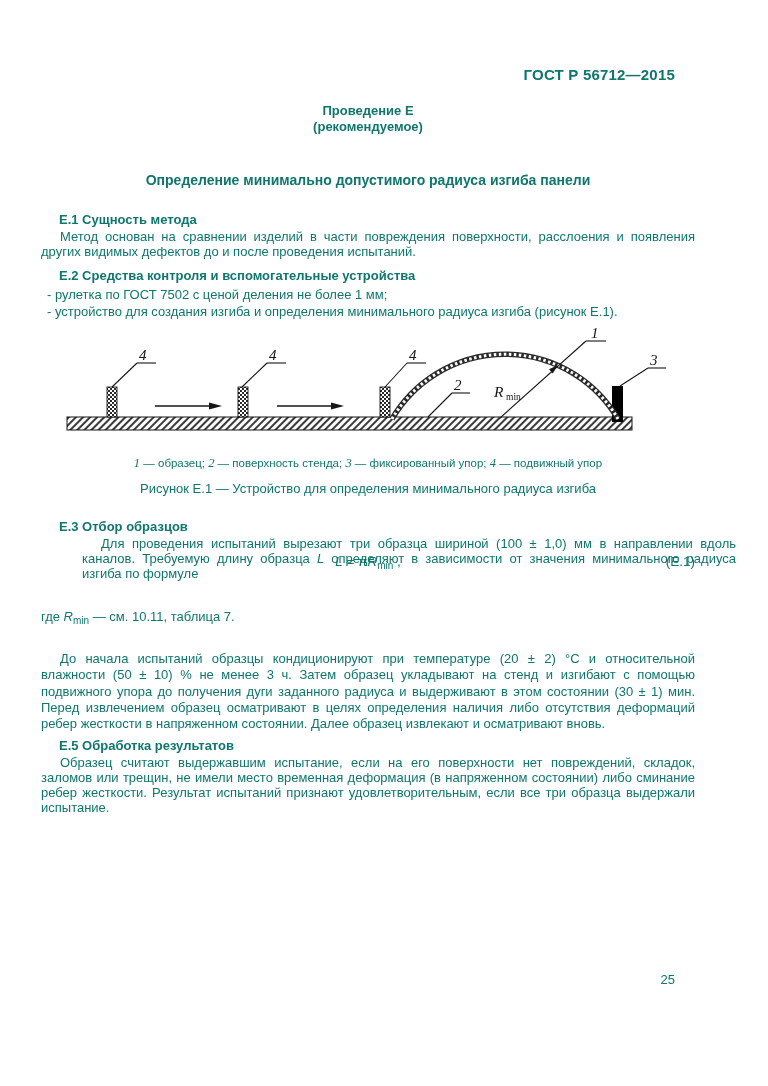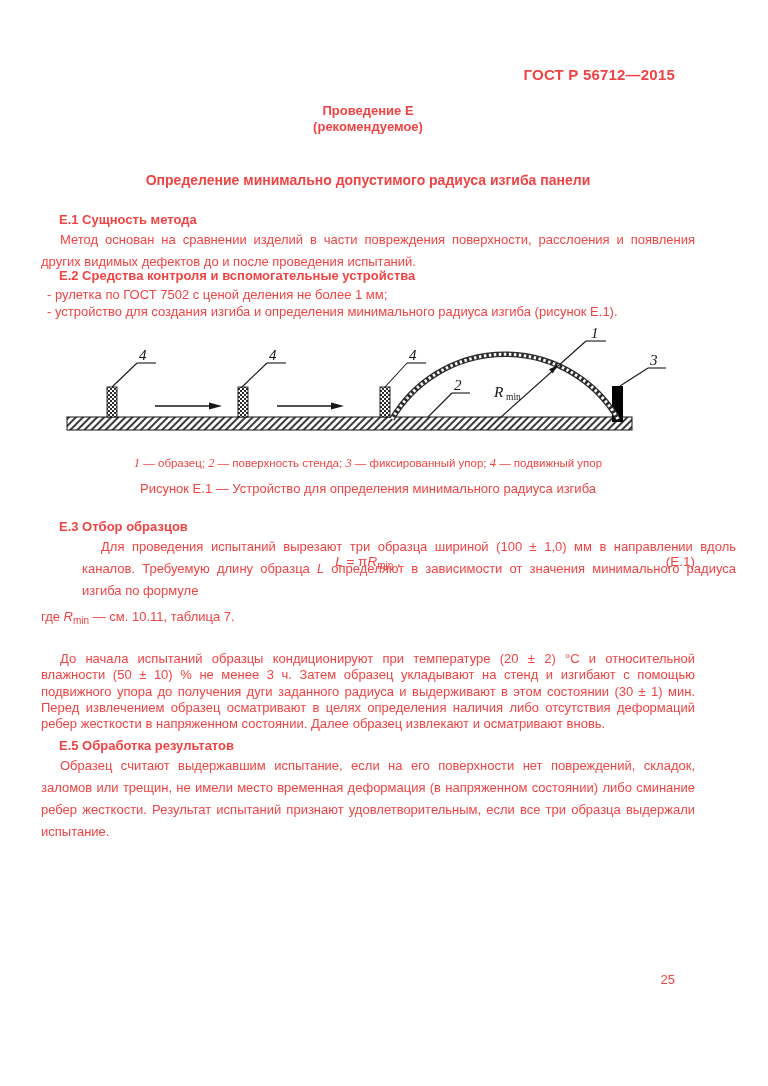--- a/index.html
+++ b/index.html
@@ -1,36 +1,36 @@
 <!DOCTYPE html>
 <html><head>
 <meta charset="utf-8">
 <style>
   html, body { margin: 0; padding: 0; background: #ffffff; }
   .page {
     position: relative;
     width: 768px;
     height: 1086px;
     background: #ffffff;
-    color: #ef4444;
+    color: #0f766e;
     font-family: "Liberation Sans", sans-serif;
     font-size: 13px;
     overflow: hidden;
   }
   .abs { position: absolute; }
   .block { left: 41px; width: 654px; }
   .doc-header {
     top: 66px; left: 0; width: 768px;
     text-align: right; padding-right: 93px; box-sizing: border-box;
     font-weight: bold; font-size: 15px; letter-spacing: 0.2px;
   }
   .appendix { top: 103px; text-align: center; font-weight: bold; font-size: 13px; line-height: 15.5px; }
   .doc-title { top: 172px; text-align: center; font-weight: bold; font-size: 14px; }
   .sec-heading { font-weight: bold; font-size: 13px; padding-left: 18px; }
-  .para { text-align: justify; line-height: 22px; }
+  .para { text-align: justify; line-height: 15px; }
   .para .indent { display: inline-block; width: 19px; }
   .para-indent { text-indent: 19px; }
   .list { line-height: 17px; padding-left: 6px; }
   .h-e1 { top: 212px; }  .p-e1 { top: 229px; }
   .h-e2 { top: 268px; }  .l-e2 { top: 286px; }
   .figure-svg { top: 322px; left: 0; width: 768px; height: 118px; }
   .caption { top: 456px; text-align: center; font-size: 11.5px; }
   .cap-num { font-family: "Liberation Serif", serif; font-style: italic; font-size: 12.5px; }
   .fig-label { top: 481px; text-align: center; font-size: 13px; }
   .h-e3 { top: 519px; }  .p-e3 { top: 536px; margin-left: 41px; }

